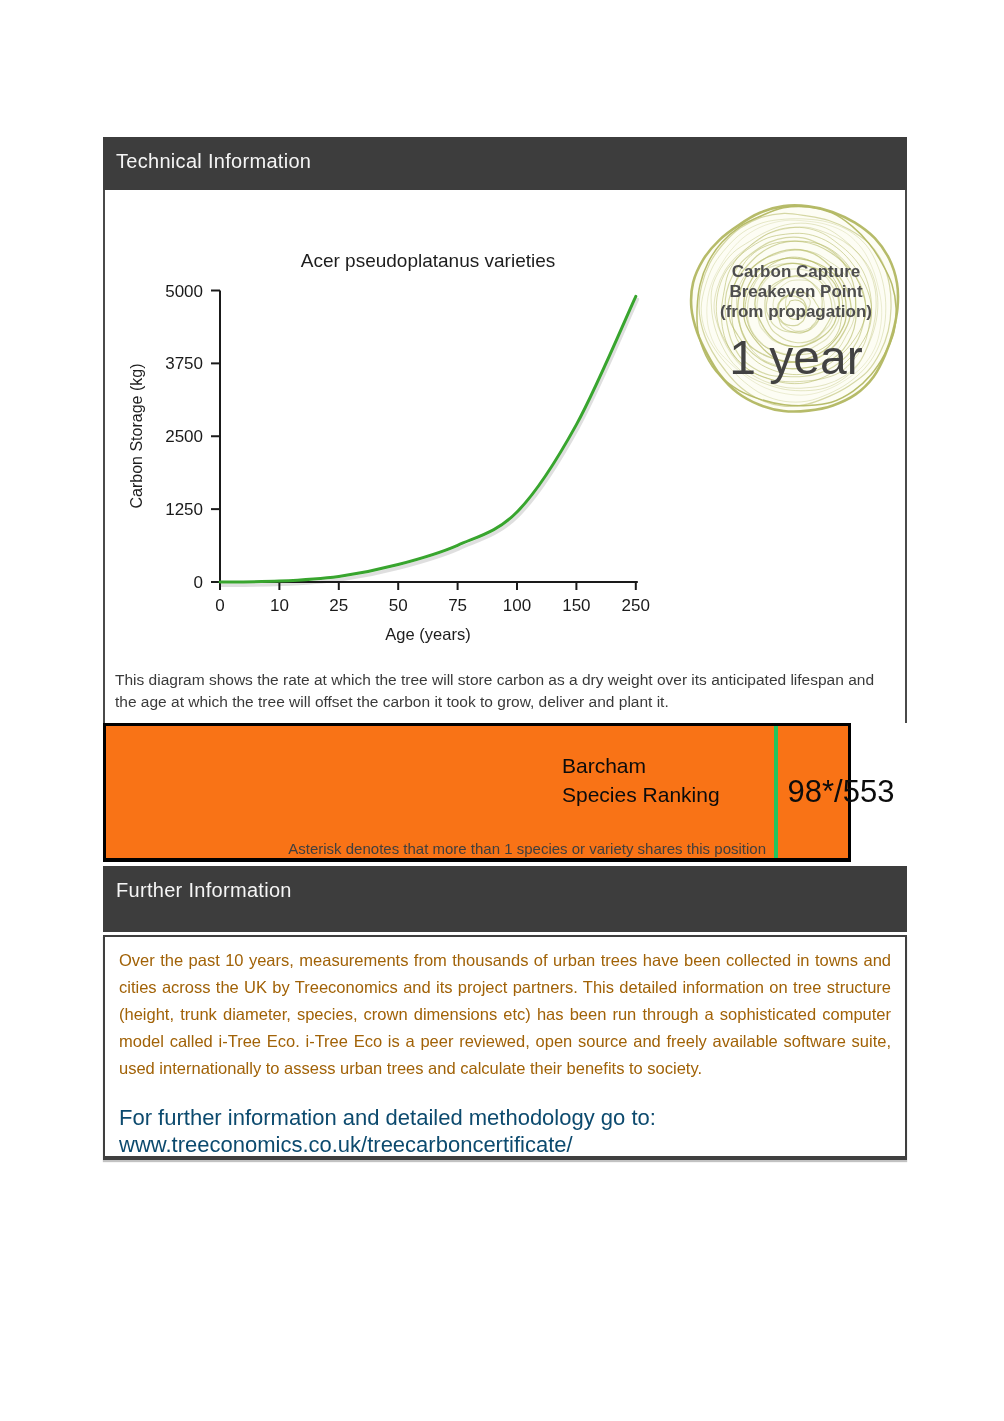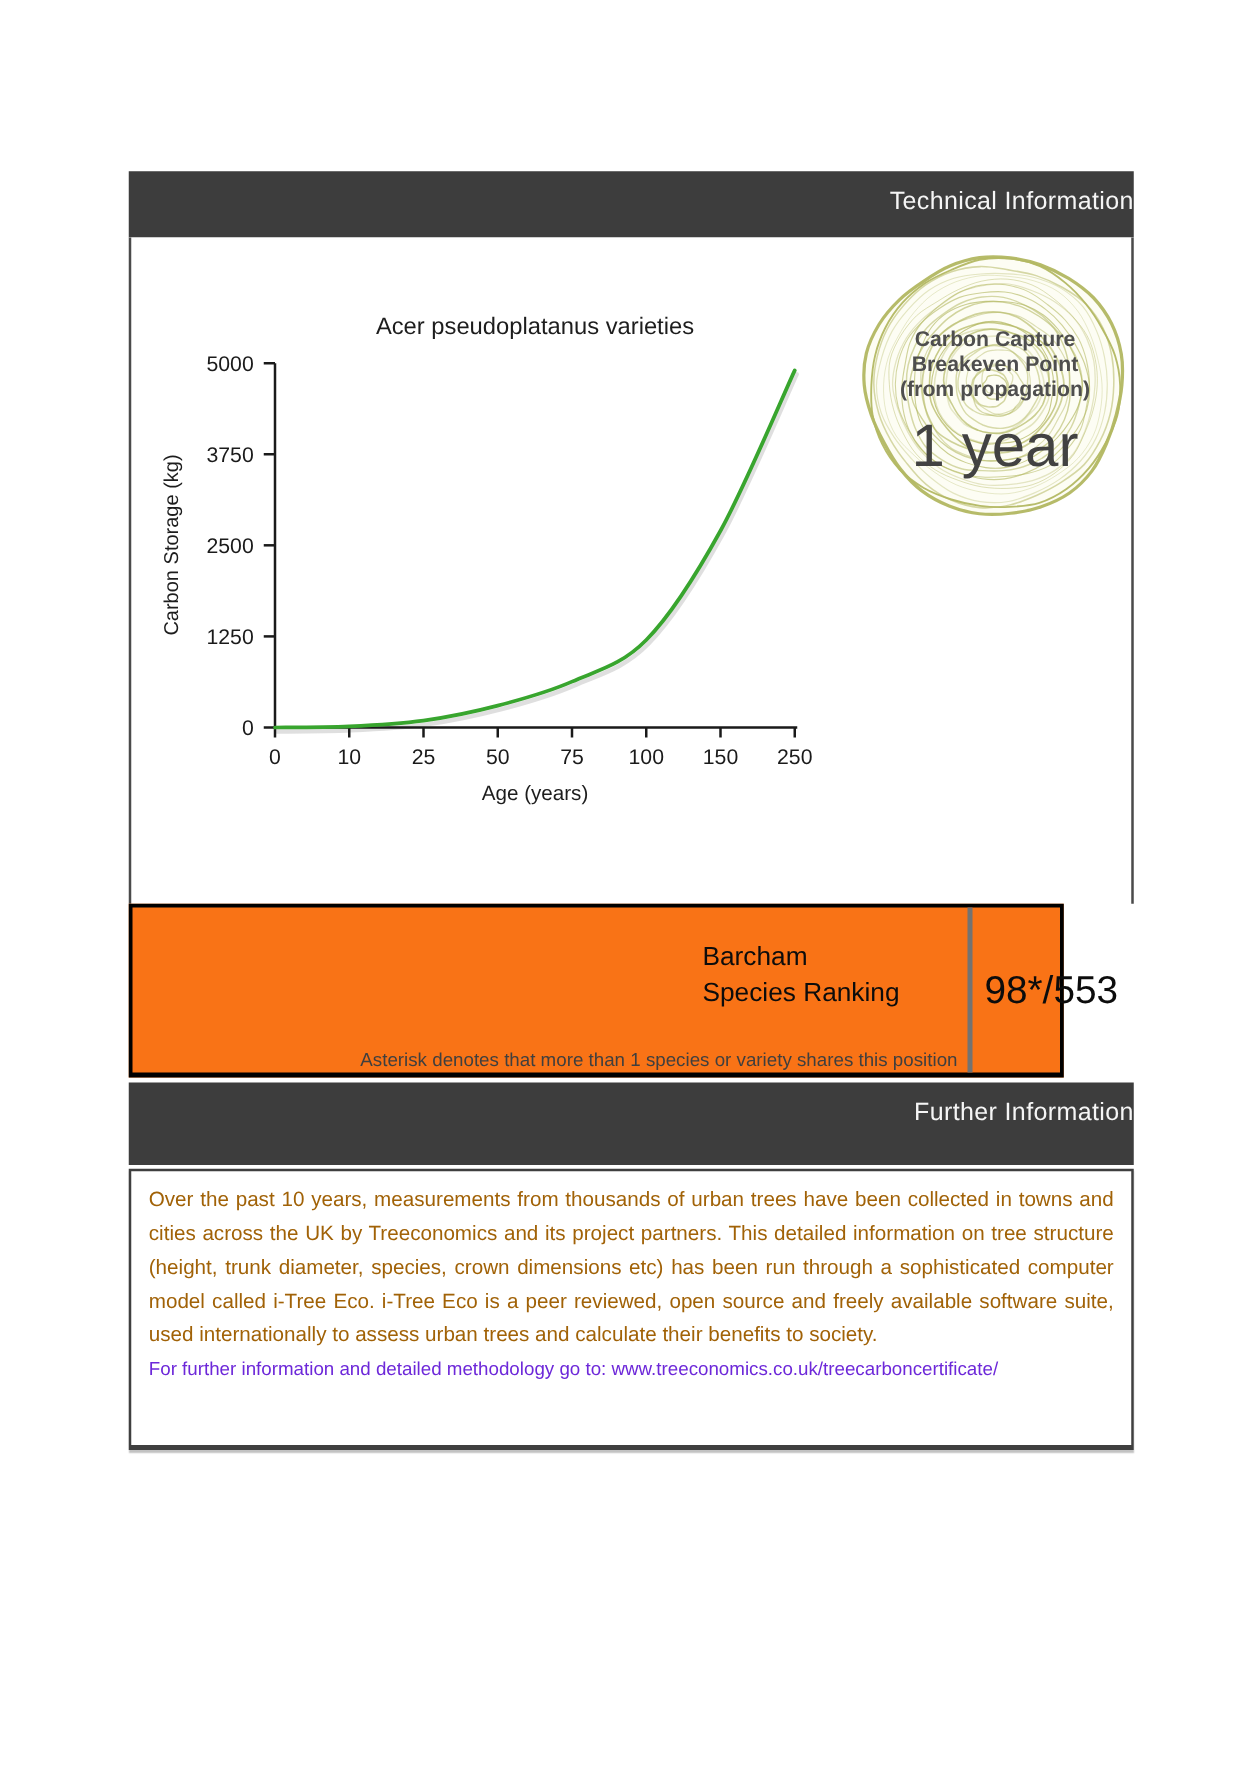--- a/index.html
+++ b/index.html
@@ -3,21 +3,21 @@
 <meta charset="utf-8">
 <style>
   * { box-sizing: border-box; margin: 0; padding: 0; }
   html, body { background: #ffffff; }
   body { font-family: "Liberation Sans", sans-serif; color: #3c3c3c; }
   .page { position: relative; width: 1004px; height: 1421px; background: #fff; overflow: hidden; }
   .doc { position: absolute; left: 103px; top: 137px; width: 804px; height: 1023px; }
 
   .section-header {
     position: absolute; left: 0; width: 804px; background: #3d3d3d; color: #f5f5f5;
-    font-size: 20px; letter-spacing: .3px; padding: 13px 0 0 13px; text-align: right;
+    font-size: 20px; letter-spacing: .3px; padding: 13px 0 0 13px;
   }
   .header-technical { top: 0; height: 53px; }
   .header-further  { top: 729px; height: 66px; }
 
   .tech-box {
     position: absolute; left: 0; top: 53px; width: 804px; height: 533px;
     background: #fff; border: 2px solid #4a4a4a; border-top: none; border-bottom: none;
   }
   .tech-heading {
     position: absolute; left: 10px; top: 9px; width: 770px;
@@ -37,31 +37,31 @@
   }
 
   .ranking-row {
     position: absolute; left: 0; top: 586px; width: 748px; height: 139px;
     background: #f97316; border: 3px solid #000; border-bottom-width: 4px;
   }
   .ranking-label { position: absolute; left: 456px; top: 25px; font-size: 21px; line-height: 29px; color: #0c0c0c; }
   .ranking-footnote { position: absolute; left: 0; top: 114px; width: 660px; text-align: right; font-size: 15px; color: #3f3f3f; }
   .ranking-right {
     position: absolute; left: 668px; top: 0; bottom: 0; width: 130px;
-    border-left: 4px solid #737373; display: flex; align-items: center; justify-content: center;
+    border-left: 4px solid #22c55e; display: flex; align-items: center; justify-content: center;
     font-size: 31px; color: #0c0c0c;
   }
 
   .further-box {
     position: absolute; left: 0; top: 798px; width: 804px; height: 225px;
     background: #fff; border: 2px solid #3f3f3f; border-bottom-width: 4px;
     padding: 0 14px; box-shadow: 0 2px 1px rgba(120,120,120,.45);
   }
   .further-para { margin-top: 10px; font-size: 16.5px; line-height: 27px; color: #a16207; text-align: justify; }
-  .further-link { font-size: 15px; line-height: 27px; color: #6d28d9; }
+  .further-link { margin-top: 22px; font-size: 22px; line-height: 27px; color: #0c4a6e; }
 </style>
 </head>
 <body>
 
 <div class="page">
   <div class="doc">
 
     <div class="section-header header-technical">
       <span>Technical Information</span>
     </div>
@@ -133,20 +133,21 @@
             <path d="M117.4,109.8C117.3,110.5 117.1,111.2 116.9,112.0C116.7,112.7 116.7,113.6 116.4,114.2C116.0,114.9 115.3,115.3 114.8,115.9C114.3,116.5 114.1,117.5 113.4,117.9C112.8,118.3 111.7,117.9 111.0,118.1C110.2,118.4 109.7,119.1 109.0,119.3C108.2,119.4 107.4,119.3 106.7,119.3C105.9,119.2 105.0,119.3 104.3,119.1C103.5,118.9 102.7,118.6 102.1,118.0C101.6,117.5 101.5,116.4 100.9,115.8C100.4,115.3 99.1,115.2 98.7,114.5C98.4,113.9 98.9,112.8 98.9,112.0C98.8,111.2 98.4,110.5 98.3,109.8C98.2,109.0 98.0,108.1 98.2,107.4C98.5,106.7 99.3,106.1 99.8,105.6C100.3,105.0 100.7,104.5 101.1,103.8C101.5,103.1 101.5,101.9 102.0,101.4C102.6,100.8 103.5,100.7 104.3,100.5C105.1,100.3 105.9,100.1 106.6,100.1C107.4,100.0 108.2,100.1 109.0,100.2C109.8,100.3 110.6,100.3 111.3,100.7C112.0,101.0 112.5,101.6 113.2,102.0C113.8,102.5 114.4,102.9 115.0,103.4C115.6,103.9 116.1,104.5 116.5,105.2C116.9,105.9 117.4,106.6 117.5,107.4C117.7,108.1 117.5,109.0 117.4,109.8Z" fill="none" stroke="#b3b862" stroke-width="1.0370216029230503" opacity="0.660479006508831"></path>
           </svg>
         <div class="badge-text">
           <div class="badge-line">Carbon Capture</div>
           <div class="badge-line">Breakeven Point</div>
           <div class="badge-line">(from propagation)</div>
           <div class="badge-value">1 year</div>
         </div>
       </div>
 
+      <div class="tech-desc">This diagram shows the rate at which the tree will store carbon as a dry weight over its anticipated lifespan and the age at which the tree will offset the carbon it took to grow, deliver and plant it.</div>
     </div>
 
     <div class="ranking-row">
       <div class="ranking-label">
         <div>Barcham</div>
         <div>Species Ranking</div>
       </div>
       <div class="ranking-footnote">Asterisk denotes that more than 1 species or variety shares this position</div>
       <div class="ranking-right">98*/553</div>
     </div>

